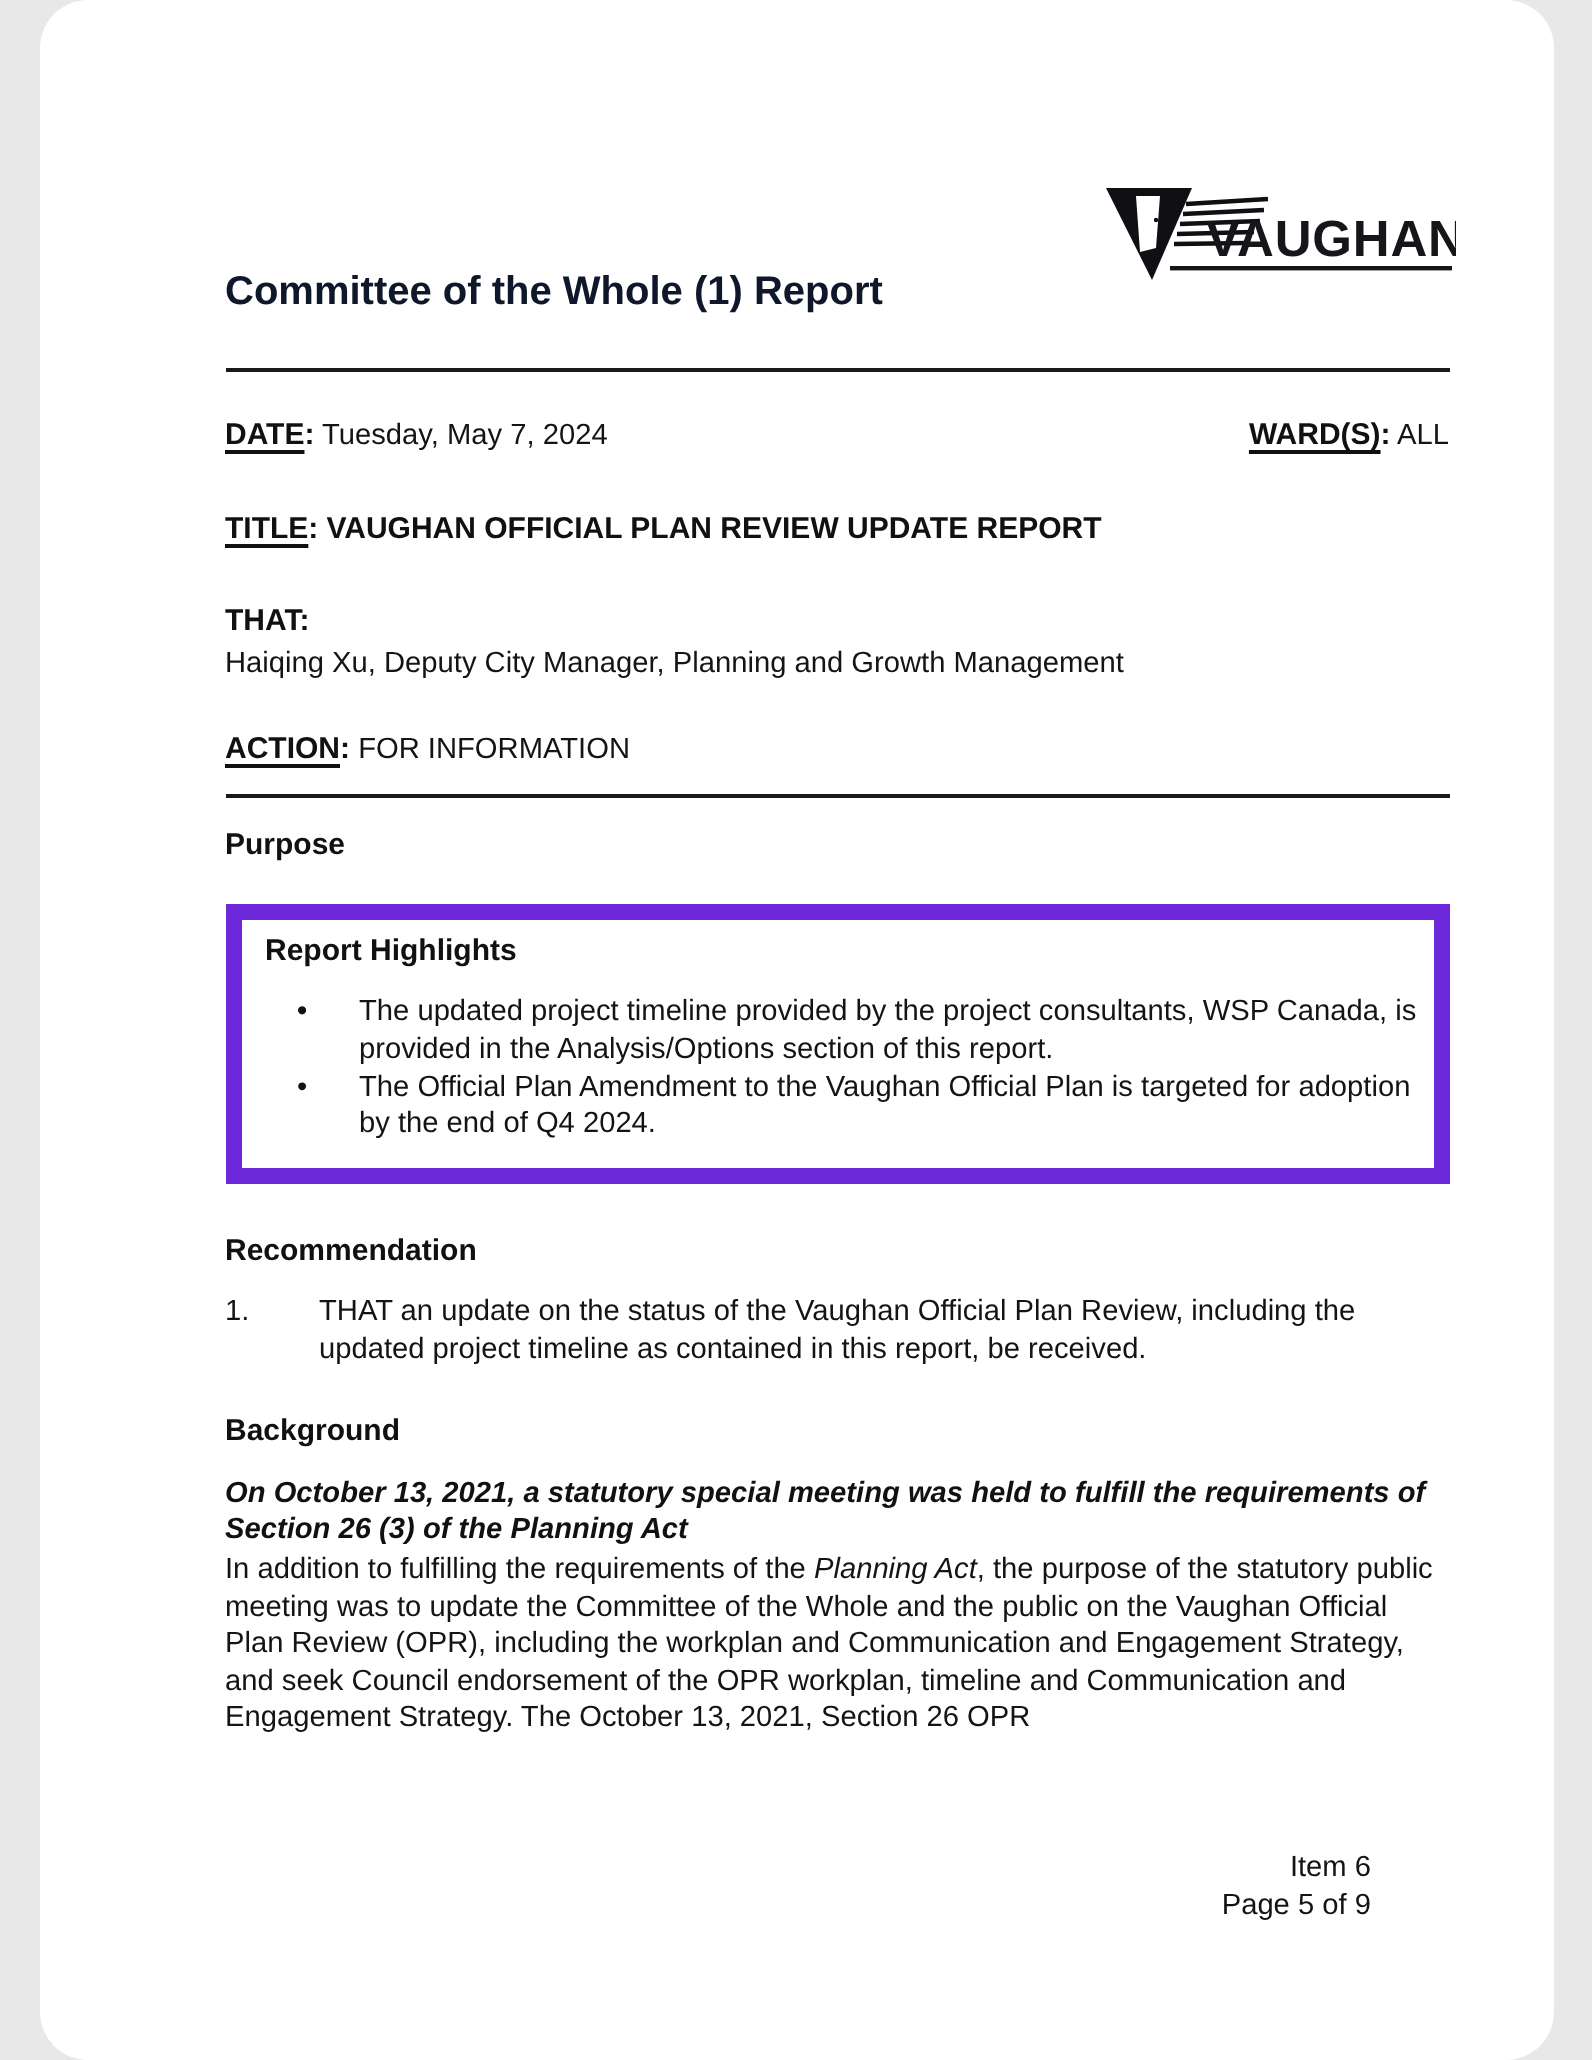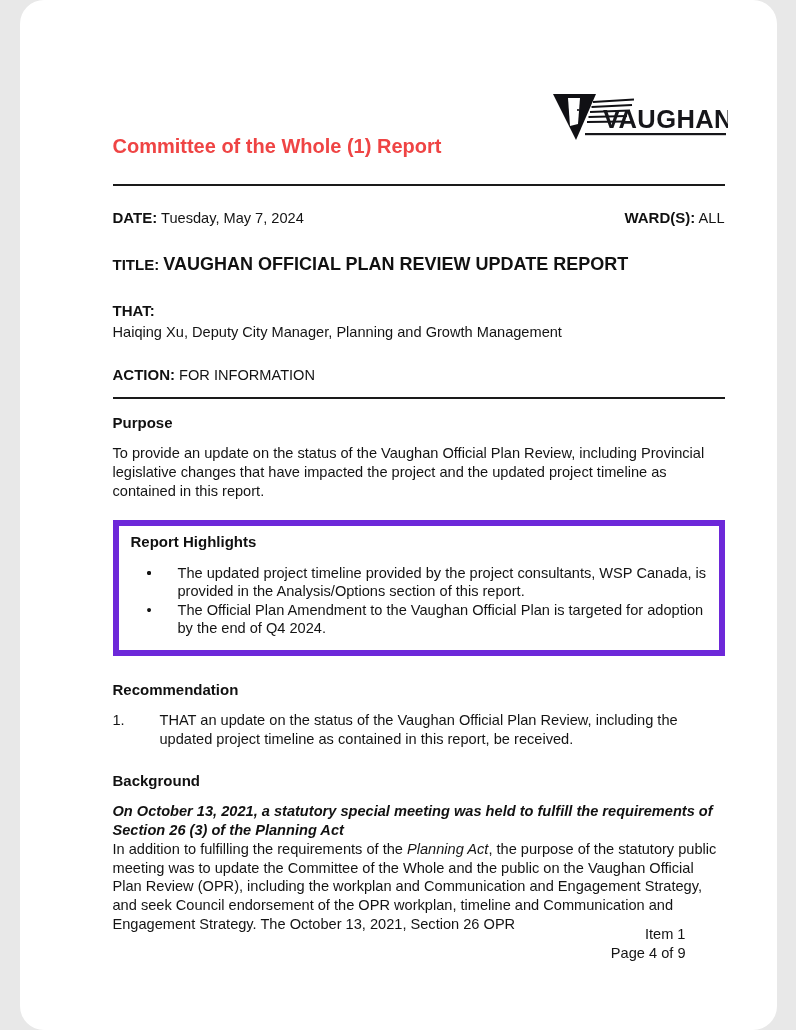--- a/index.html
+++ b/index.html
@@ -13,52 +13,53 @@
     color:#141414;
     overflow:hidden;
     border-radius:24px;
   }
   .content { position:absolute; left:93px; top:0; width:612px; }
 
   
   .logo { position:absolute; left:528px; top:85px; width:180px; height:64px; }
 
   
-  .doc-title { margin:134px 0 0 0; font-size:20px; line-height:24px; font-weight:bold; color:#ef4444; }
+  .doc-title { margin:134px 0 0 0; font-size:20px; line-height:24px; font-weight:bold; color:#0f172a; }
   .rule { border:0; border-top:2px solid #1a1a1a; margin:26px 0 0 0; }
   .rule2 { border:0; border-top:2px solid #1a1a1a; margin:12px 0 0 0; }
 
   .label-u {
     font-weight:bold; font-size:15px;
+    text-decoration:underline;
     text-decoration-thickness:1.6px;
     text-underline-offset:2.5px;
     color:#111;
   }
   .label-b { font-weight:bold; font-size:15px; color:#111; }
   .sep { font-weight:bold; font-size:15px; color:#111; }
 
   .meta-row { display:flex; justify-content:space-between; margin-top:22px; line-height:19px; }
   .title-row { margin-top:27px; line-height:19px; }
-  .title-value { font-weight:bold; font-size:18px; color:#111; }
+  .title-value { font-weight:bold; font-size:15px; color:#111; }
   .from-label { margin-top:26px; line-height:19px; }
   .from-value { margin-top:2px; line-height:19px; }
   .action-row { margin-top:23px; line-height:19px; }
 
   .section-h {
     margin-top:14px; line-height:19px;
     font-size:15px; font-weight:bold; color:#111;
     text-decoration-thickness:1.6px;
     text-underline-offset:2.5px;
   }
   .para { margin:1px 0 0 0; }
 
   
   .hl-box {
     margin-top:20px;
-    border:6px solid #6d28d9;
+    border:8px solid #6d28d9;
     padding:6px 6px 12px 12px;
   }
   .hl-head { margin-top:0; }
   .hl-list { margin:3px 0 0 0; }
   .hl-item { position:relative; padding-left:47px; }
   .bullet { position:absolute; left:16px; top:0; }
 
   
   .rec-h { margin-top:24px; }
   .rec-item { position:relative; padding-left:47px; margin-top:1px; }
@@ -120,21 +121,20 @@
     <div class="from-value">Haiqing Xu, Deputy City Manager, Planning and Growth Management</div>
 
     <div class="action-row">
       <span class="label-u">ACTION</span><span class="sep">:</span>
       <span>FOR INFORMATION</span>
     </div>
 
     <hr class="rule2">
 
     <h2 class="section-h">Purpose</h2>
-    <p class="para">To provide an update on the status of the Vaughan Official Plan Review, including Provincial legislative changes that have impacted the project and the updated project timeline as contained in this report.</p>
 
     <div class="hl-box">
       <h2 class="section-h hl-head">Report Highlights</h2>
       <div class="hl-list">
         <div class="hl-item">
           <span class="bullet">•</span>
         </div>
         <div class="hl-item">
           <span class="bullet">•</span>
           <span>The updated project timeline provided by the project consultants, WSP Canada, is provided in the Analysis/Options section of this report.</span>
@@ -152,17 +152,17 @@
       <span>THAT an update on the status of the Vaughan Official Plan Review, including the updated project timeline as contained in this report, be received.</span>
     </div>
 
     <h2 class="section-h bg-h">Background</h2>
     <p class="bg-sub">On October 13, 2021, a statutory special meeting was held to fulfill the requirements of Section 26 (3) of the Planning Act</p>
     <p class="para"><span>In addition to fulfilling the requirements of the </span><span class="italic">Planning Act</span><span>, the purpose of the statutory public meeting was to update the Committee of the Whole and the public on the Vaughan Official Plan Review (OPR), including the workplan and Communication and Engagement Strategy, and seek Council endorsement of the OPR workplan, timeline and Communication and Engagement Strategy. The October 13, 2021, Section 26 OPR</span></p>
 
   </div>
 
   <div class="footer">
-    <div>Item 1</div>
-    <div>Page 4 of 9</div>
+    <div>Item 6</div>
+    <div>Page 5 of 9</div>
   </div>
 
 </div>
 
 </body></html>

